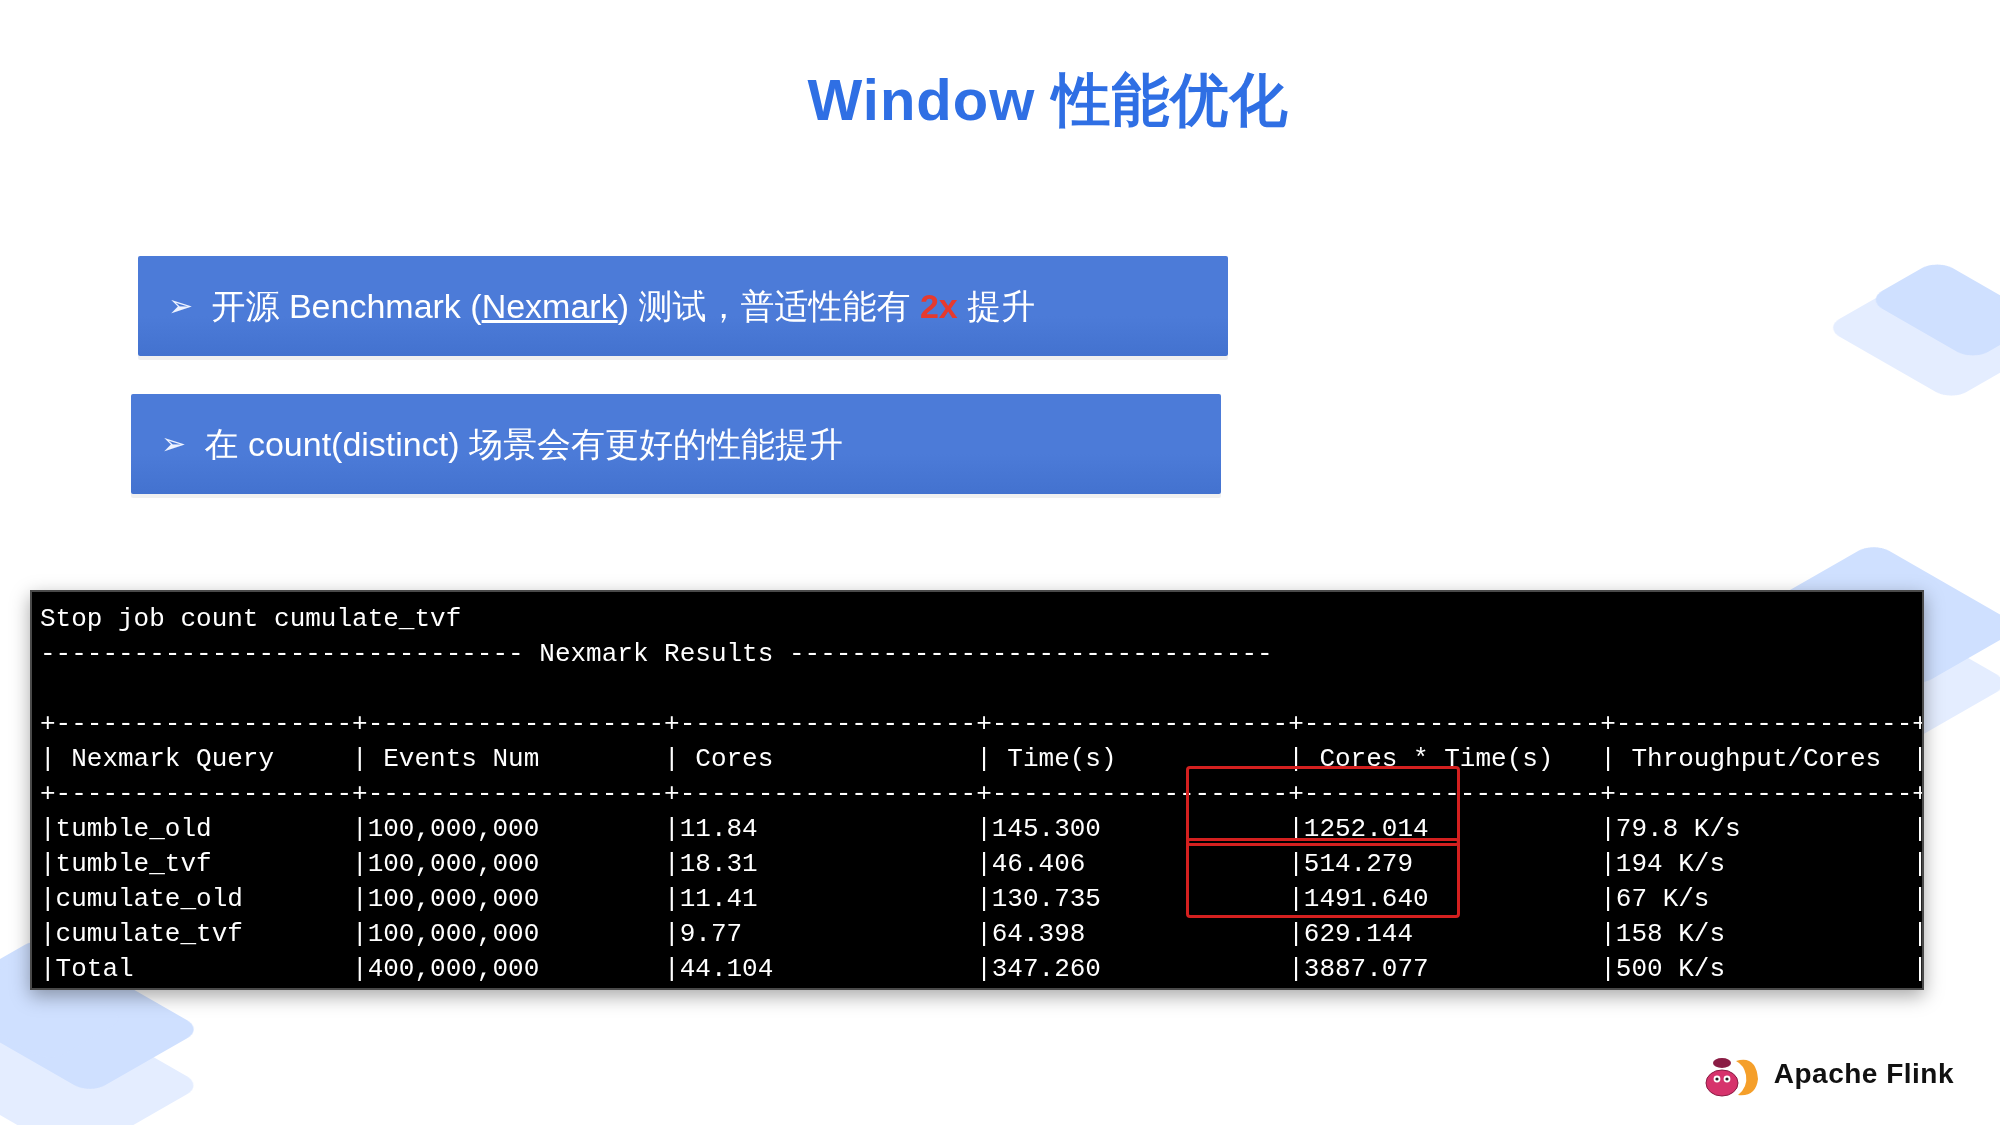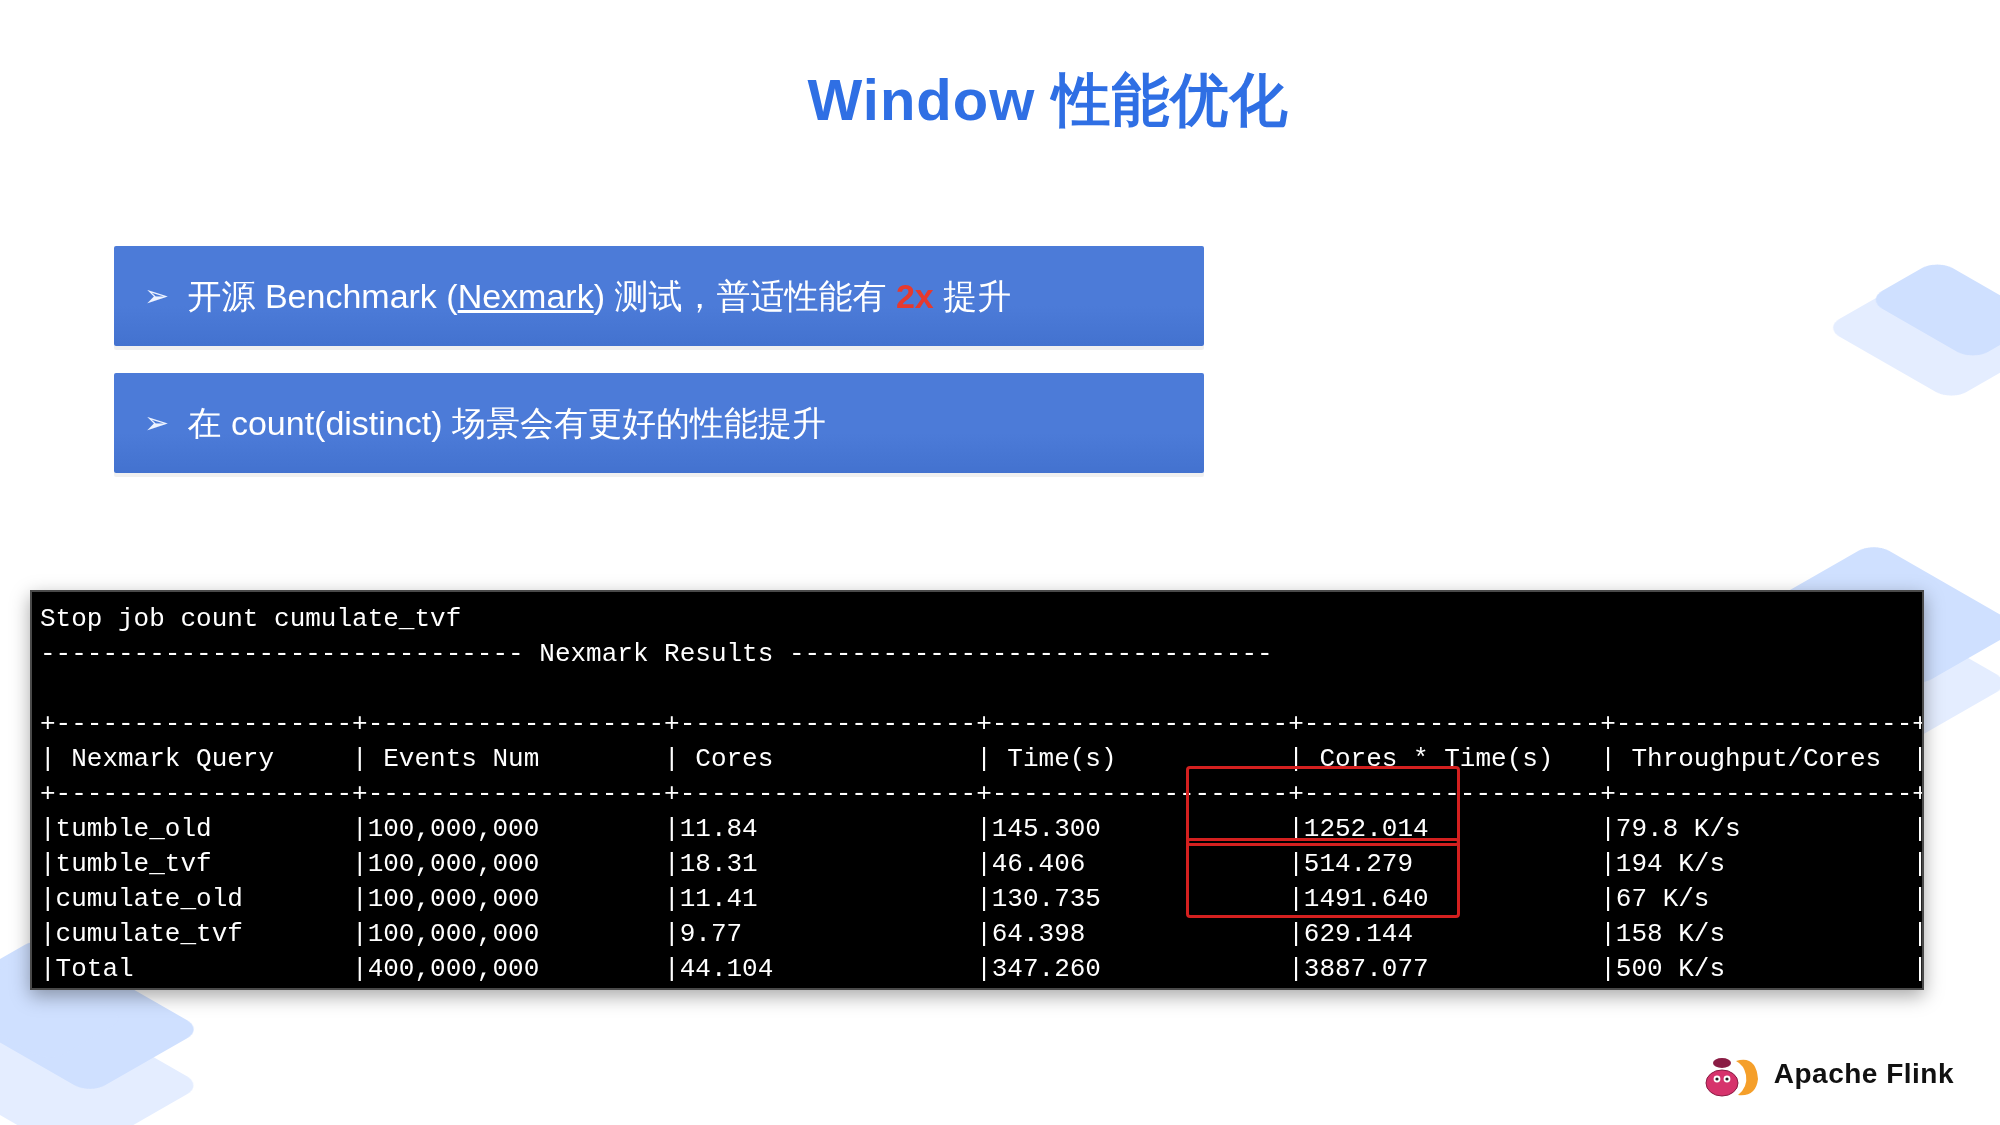--- a/index.html
+++ b/index.html
@@ -63,22 +63,22 @@
     width: 30px;
     font-size: 30px;
     color: #eef3ff;
     margin-right: 4px;
     transform: translateY(-2px);
   }
   .bullet .txt { display: inline; }
   .bullet u { text-decoration: underline; }
   .bullet .red { color: #e63a2e; font-weight: 700; }
 
-  .bullet1 { top: 246px; }
-  .bullet2 { top: 373px; }
+  .bullet1 { top: 256px; margin-left: 24px; }
+  .bullet2 { top: 394px; margin-left: 17px; }
 
   
   .terminal {
     position: absolute;
     left: 30px;
     top: 590px;
     width: 1894px;
     height: 400px;
     background: #000000;
     border: 2px solid #4a4a4a;

